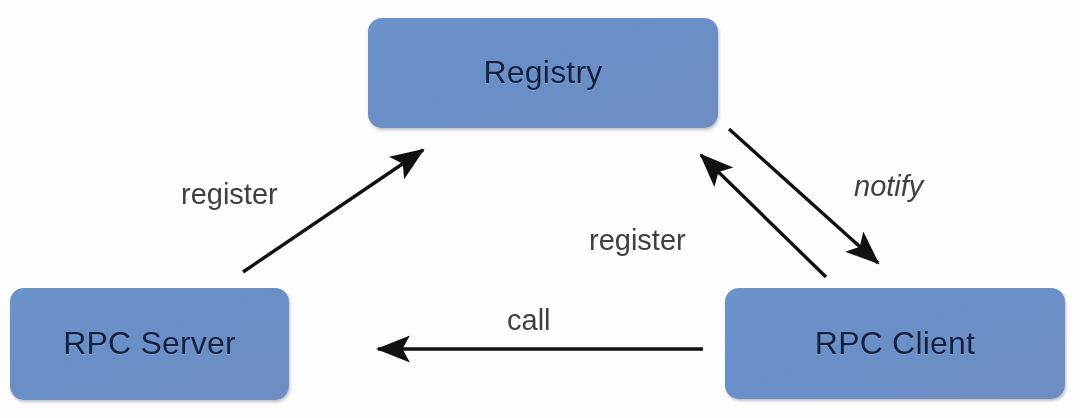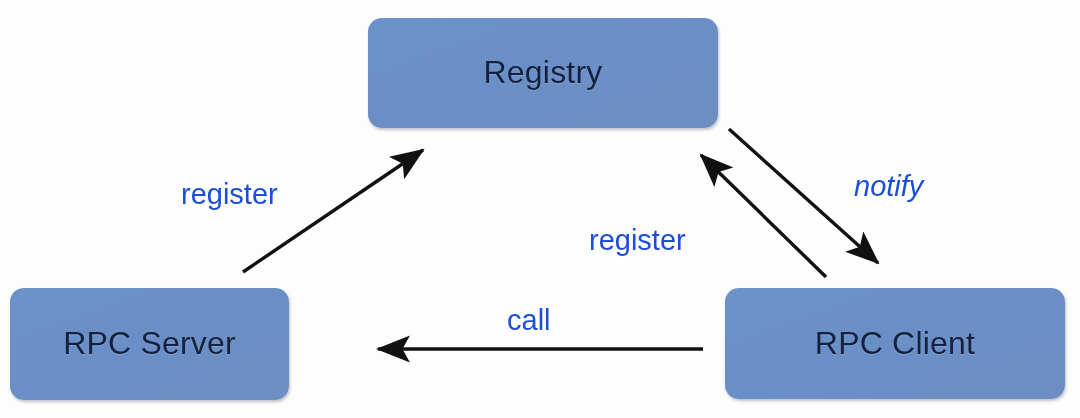--- a/index.html
+++ b/index.html
@@ -59,21 +59,21 @@
   }
   #node-rpc-client {
     left: 725px;
     top: 288px;
     width: 340px;
     height: 111px;
   }
   .edge-label {
     position: absolute;
     font-size: 29px;
-    color: #1d4ed8;
+    color: #404040;
     line-height: 1;
     white-space: nowrap;
   }
   #label-register { left: 181px; top: 180px; }
   #label-notify   { left: 854px; top: 172px; font-style: italic; }
   #label-subscribe{ left: 589px; top: 226px; }
   #label-call     { left: 507px; top: 306px; }
 </style>
 </head>
 <body>

